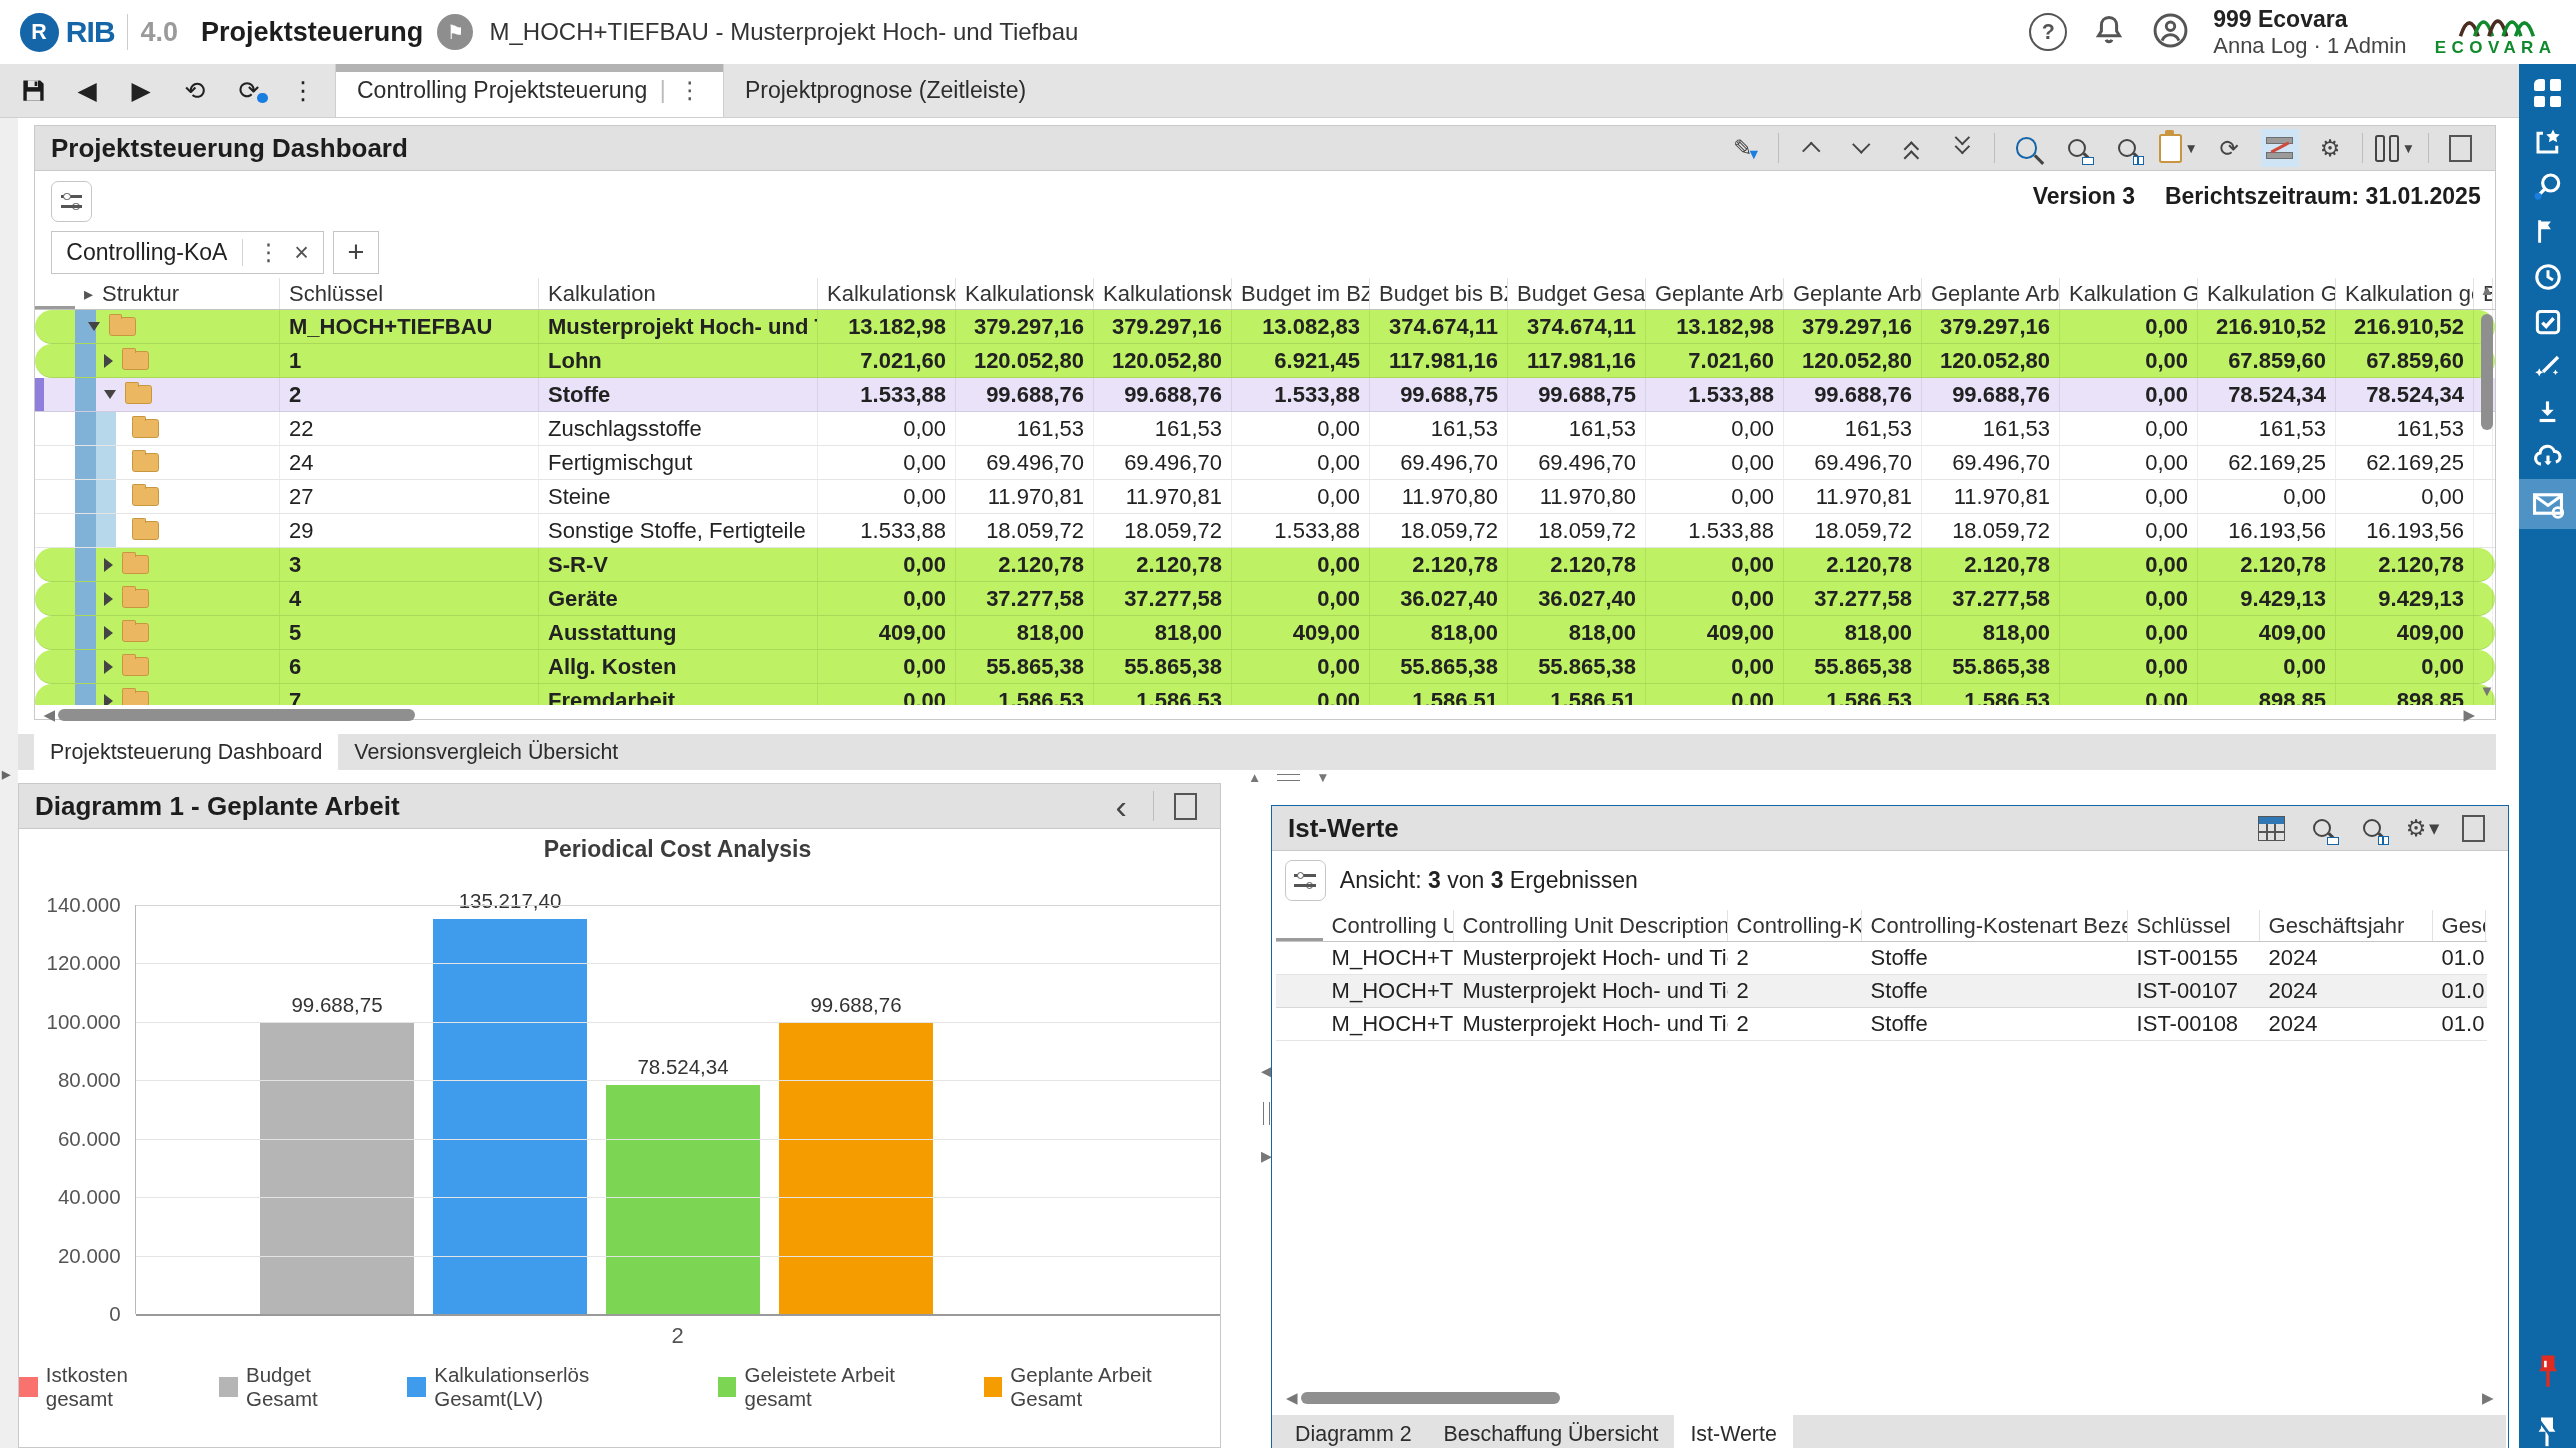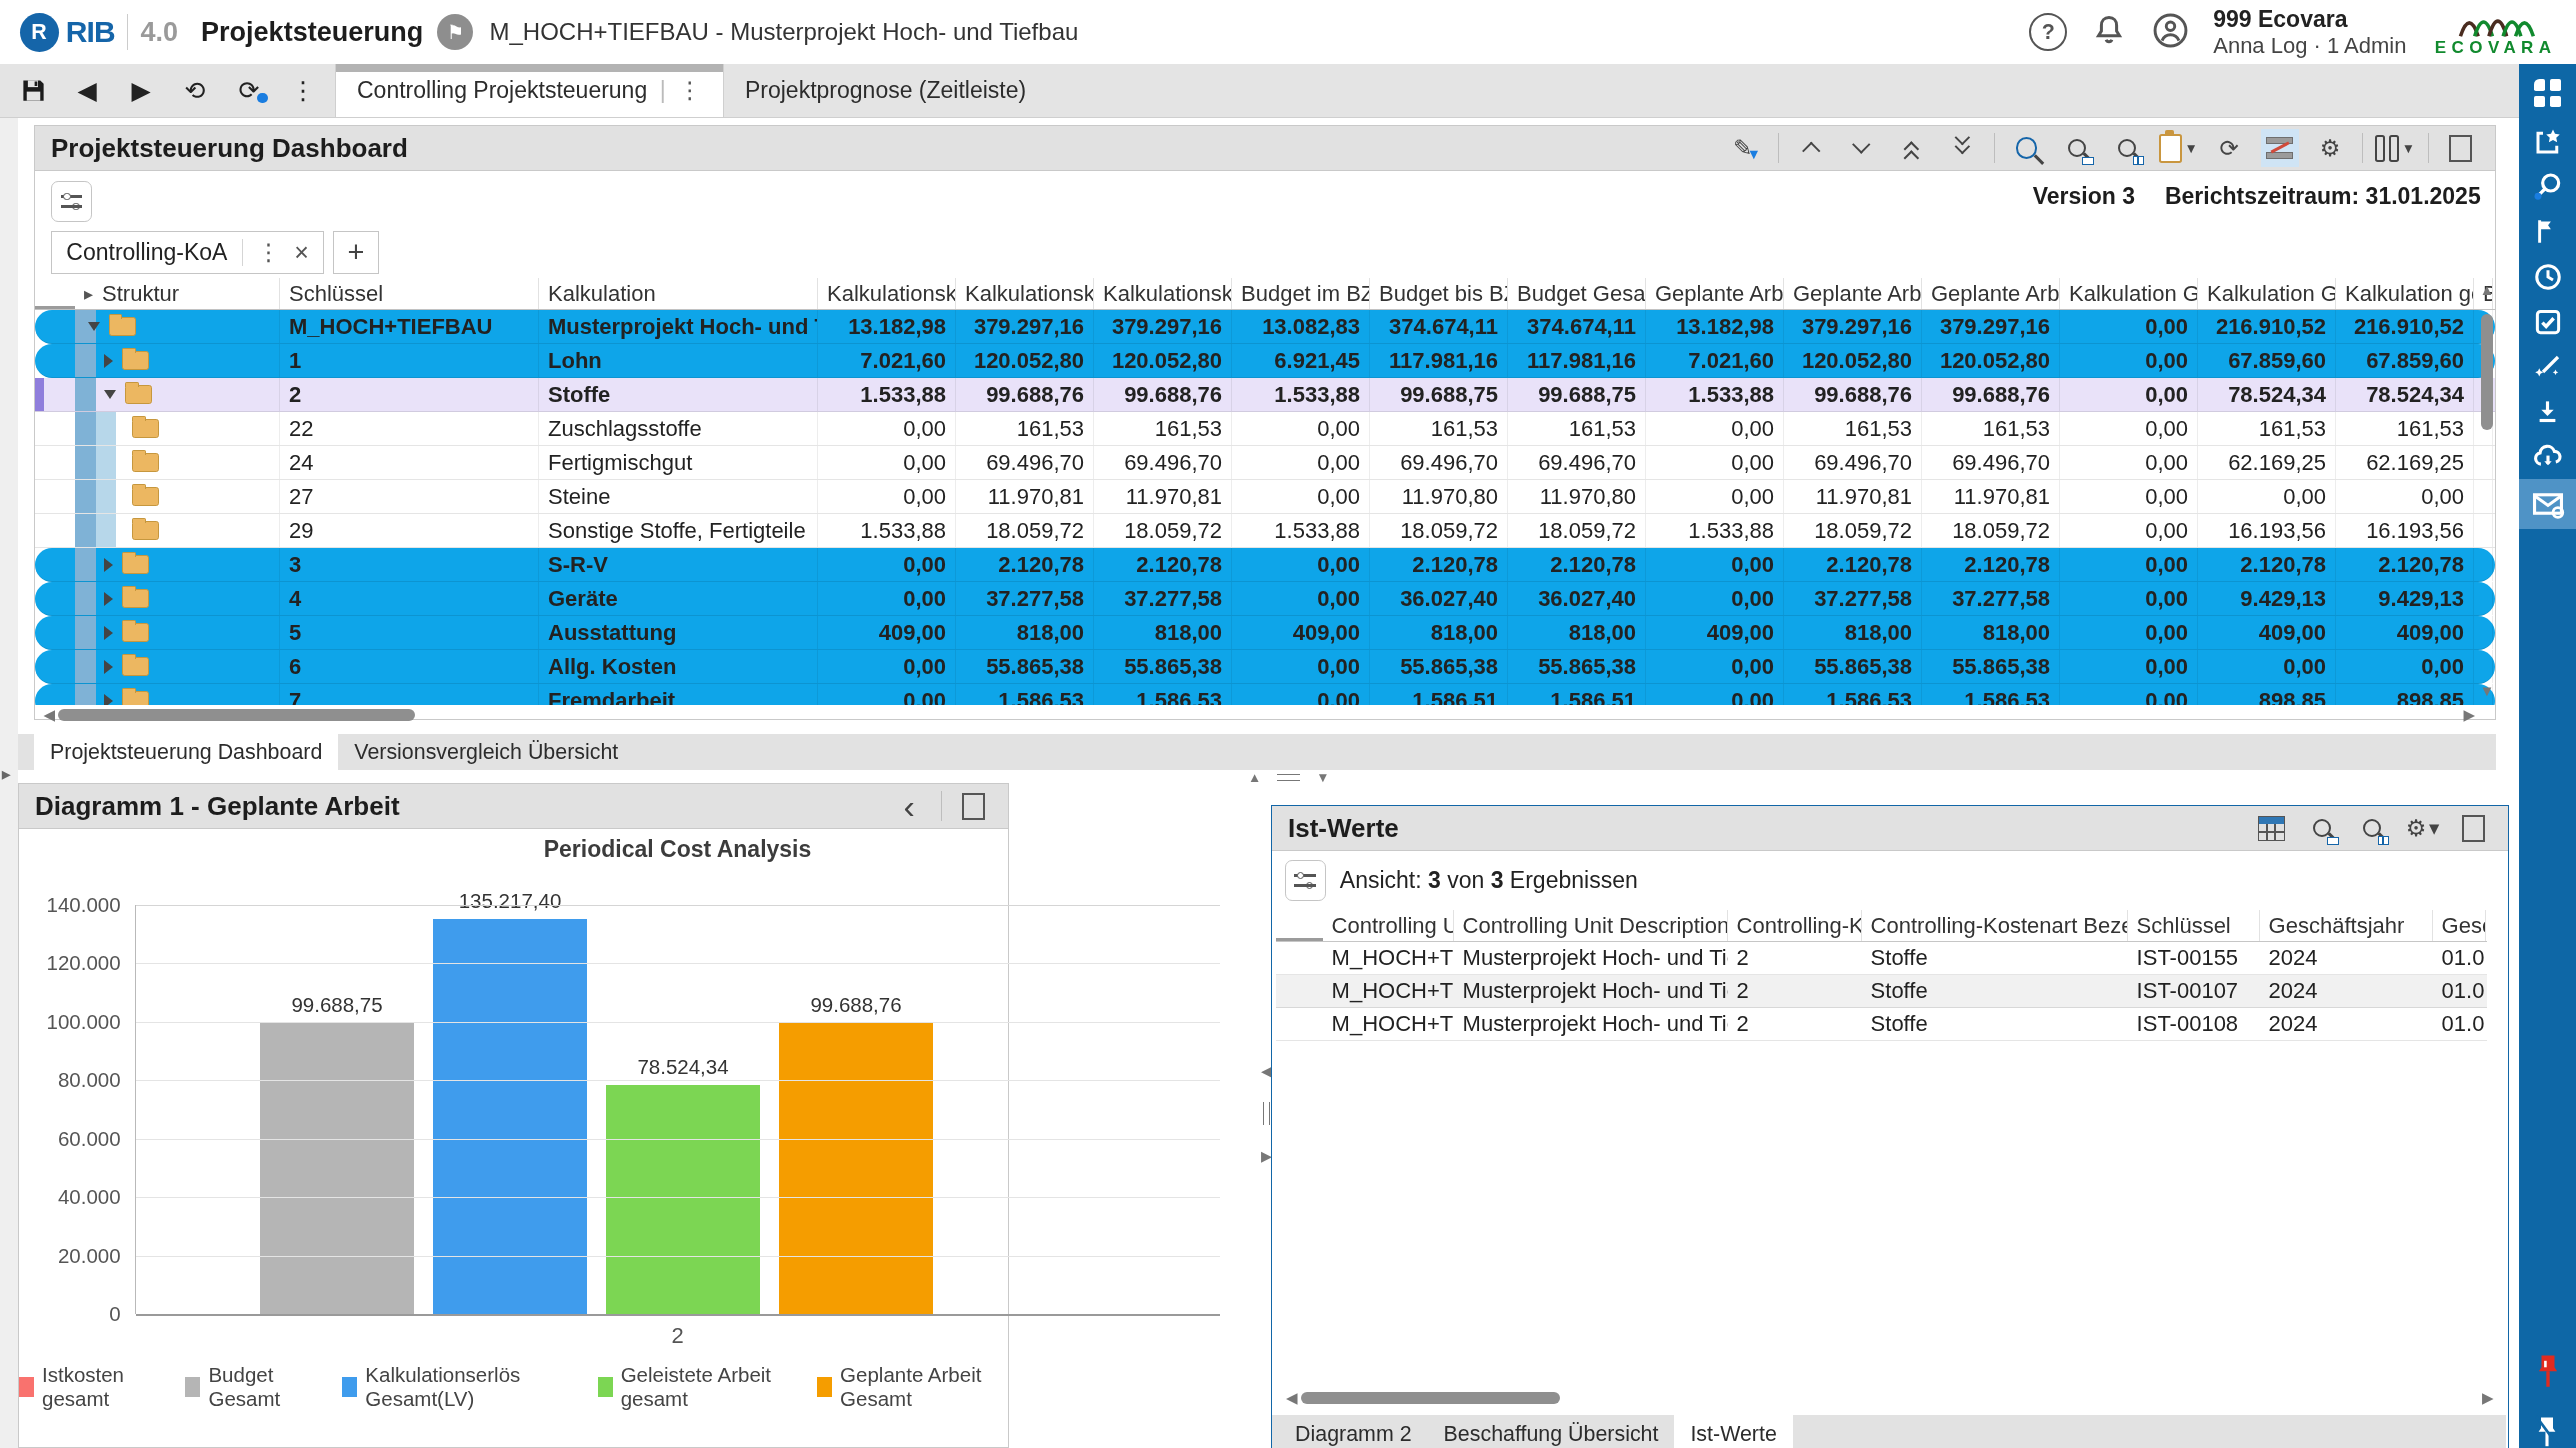--- a/index.html
+++ b/index.html
@@ -94,21 +94,21 @@
 
 #main-grid { position:absolute; left:0px; top:152px; width:2460px; height:427px; overflow:hidden; font-size:22px; }
 .g-hdr { display:flex; height:32px; border-bottom:1.8px solid #c2c2c2; color:#333; }
 .g-hdr .c { display:flex; align-items:center; padding:0 9px; border-right:0.9px solid #e2e2e2; white-space:nowrap; overflow:hidden; }
 .g-hdr .c.num { justify-content:flex-start; }
 .g-hdr .c.ind { border-right:none; position:relative; }
 .g-hdr .c.ind::after { content:""; position:absolute; left:0; bottom:-1.8px; width:100%; height:4.5px; background:#9b9b9b; }
 .g-row { display:flex; height:34px; border-bottom:0.9px solid rgba(0,0,0,0.10); position:relative; }
 .g-row .c { display:flex; align-items:center; padding:0 9px; border-right:0.9px solid rgba(0,0,0,0.07); white-space:nowrap; overflow:hidden; }
 .g-row .c.num { justify-content:flex-end; }
-.g-row.project, .g-row.group { background:#0ea5e9; font-weight:bold;border-radius:17px; }
+.g-row.project, .g-row.group { background:#bef264; font-weight:bold;border-radius:17px; }
 .g-row.selected { background:#e9e2f9; font-weight:bold; }
 .g-row.leaf { background:#fff; }
 .g-row .c.ind { border-right:none; padding:0; }
 .selbar { width:9px; height:100%; background:#8f7edc; }
 .struk { position:relative; padding:0 !important; }
 .strip1 { position:absolute; left:0; top:0; bottom:0; width:20.5px; background:#7fb2d6; }
 .strip2 { position:absolute; left:20.5px; top:0; bottom:0; width:20.5px; background:#b7d7ea; }
 .tree { position:relative; display:flex; align-items:center; gap:9px; height:100%; }
 .tri-c { width:0; height:0; border-top:7.1px solid transparent; border-bottom:7.1px solid transparent; border-left:9px solid #444; }
 .tri-e { width:0; height:0; border-left:6.3px solid transparent; border-right:6.3px solid transparent; border-top:9px solid #444; }
@@ -124,21 +124,21 @@
 #vscroll-main .sarrow.bottom { margin-top:auto; }
 
 
 #bottom-tabs-main { position:absolute; left:18px; top:734px; width:2478px; height:36px; background:#e2e2e2; display:flex; align-items:stretch; padding-left:16px; }
 .sec-tab { display:flex; align-items:center; padding:0 16px; font-size:21.4px; color:#2c2c2c; }
 .sec-tab.active { background:#fff; }
 #hsplit { position:absolute; left:1248px; top:770px; display:flex; gap:16px; color:#777; font-size:13.4px; align-items:center; }
 #hsplit .bars { width:23px; height:7.1px; border-top:1.8px solid #777; border-bottom:1.8px solid #777; }
 
 
-#panel-chart { position:absolute; left:18px; top:783px; width:991px; height:665px; background:#fff; border:0.9px solid #c9c9c9; }
+#panel-chart { position:absolute; left:18px; top:783px; width:1203px; height:665px; background:#fff; border:0.9px solid #c9c9c9; }
 #chart-title { position:absolute; left:116px; width:1085px; top:52px; text-align:center; font-size:23px; color:#3c3c3c; font-weight:bold; }
 #chart-plot { position:absolute; left:116px; top:121px; width:1085px; height:409px; border-left:0.9px solid #b9b9b9; }
 .gline { position:absolute; left:0; right:0; height:0.9px; background:#e4e4e4; }
 .gline.zero { background:#9a9a9a; height:1.8px; }
 .gline.top { background:#d5d5d5; }
 #chart-yticks { position:absolute; left:0; top:121px; width:107px; height:409px; }
 .ytick { position:absolute; right:5.4px; transform:translateY(-50%); font-size:20.5px; color:#555; }
 #bars { position:absolute; left:124px; bottom:0; height:100%; display:flex; align-items:flex-end; gap:19px; }
 .bar { width:154px; position:relative; }
 .bar .blabel { position:absolute; top:-30px; width:100%; text-align:center; font-size:20.5px; color:#333; white-space:nowrap; }

